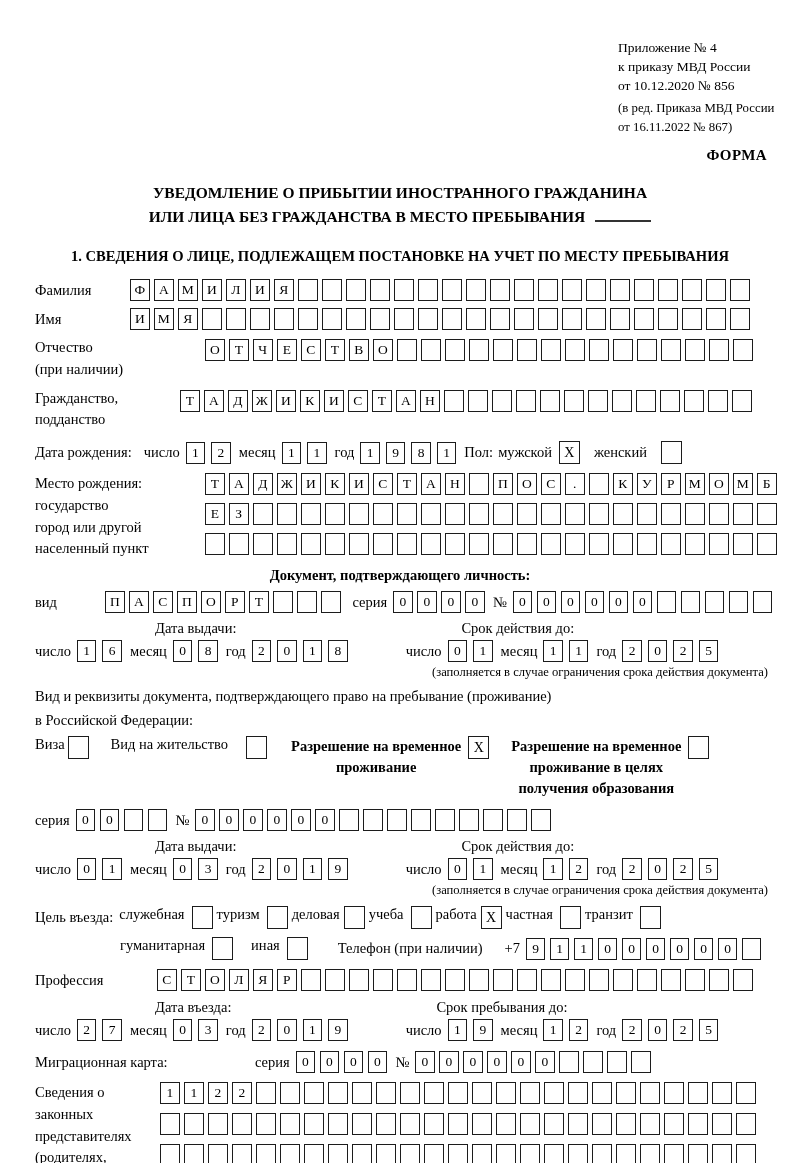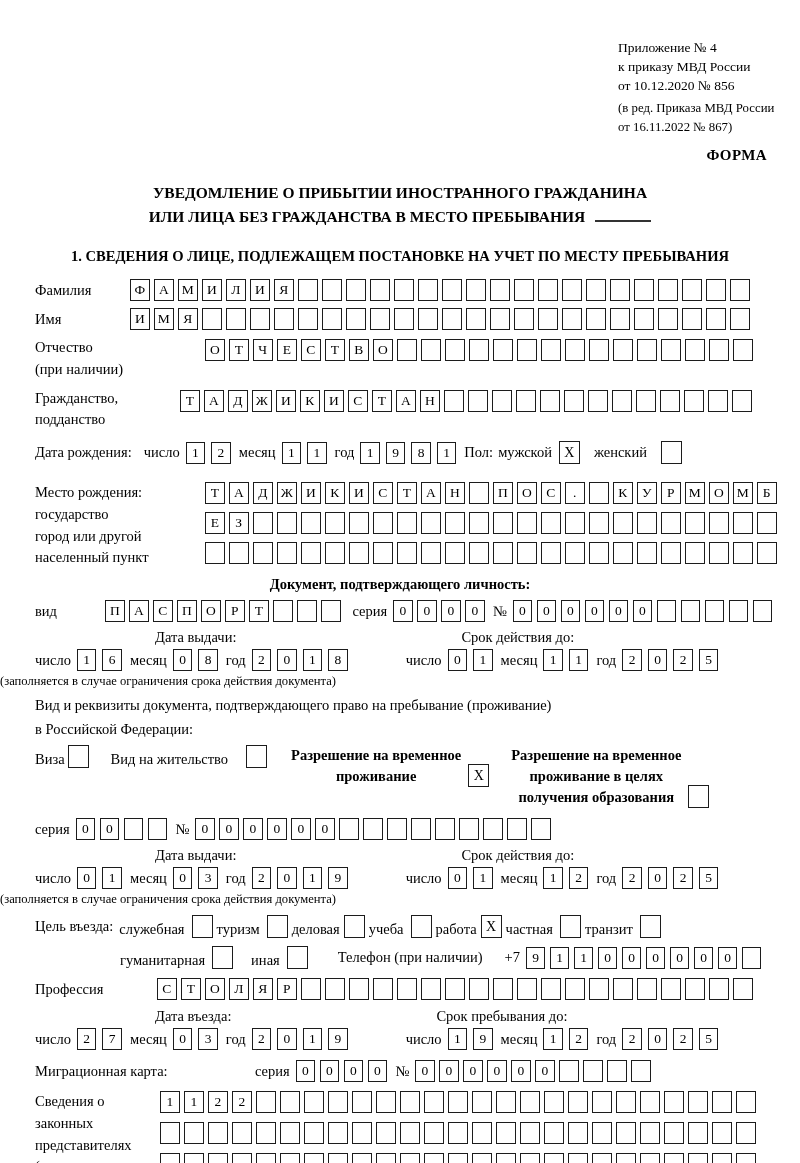--- a/index.html
+++ b/index.html
@@ -36,23 +36,23 @@
          font-size:14px; flex:0 0 auto; margin-left:7px; background:#fff; }
 
   .stack { display:flex; flex-direction:column; gap:8px; }
   .center-b { text-align:center; font-weight:bold; margin:6px 0 7px 0; }
 
   .dateheads { display:flex; margin-left:35px; margin-bottom:3px; }
   .dh1 { margin-left:120px;text-align:right; }
   .dh2 { margin-left:225px; }
   .dlbl { margin:0 6px 0 0; }
   .dgap { width:58px; }
-  .note { padding-right:32px; font-size:12.6px; margin-top:3px; margin-bottom:8px; }
-
-  .ckitem { display:flex; align-items:flex-end; margin-right:14px; }
+  .note { text-align:right; padding-right:32px; font-size:12.6px; margin-top:3px; margin-bottom:8px; }
+
+  .ckitem { display:flex; align-items:flex-start; margin-right:14px; }
   .cklbl { text-align:center; line-height:1.45;font-weight:bold; }
   .introline { margin:2px 0 7px 35px; }
   .ml { margin-left:8px; }
   .mr { margin-right:6px;text-align:center; }
 </style>
 </head>
 <body>
 
 <div class="page">
 
@@ -222,21 +222,21 @@
           <span class="cb">8</span>
           <span class="cb">1</span>
         </span>
       <span class="ml">Пол:</span>
       <span class="ml" style="margin-left:5px">мужской</span>
       <span class="cbx">X</span>
       <span style="margin-left:14px">женский</span>
       <span class="cbx" style="margin-left:14px"></span>
     </div>
 
-    <div class="row row-top" style="margin-top:18px">
+    <div class="row row-top" style="margin-top:9px">
       <span class="lbl lbl2" style="width:170px">
         <div>Место рождения:</div>
         <div>государство</div>
         <div>город или другой</div>
         <div>населенный пункт</div>
       </span>
       <span class="stack">
         <span class="boxes">
             <span class="cb">Т</span>
             <span class="cb">А</span>

